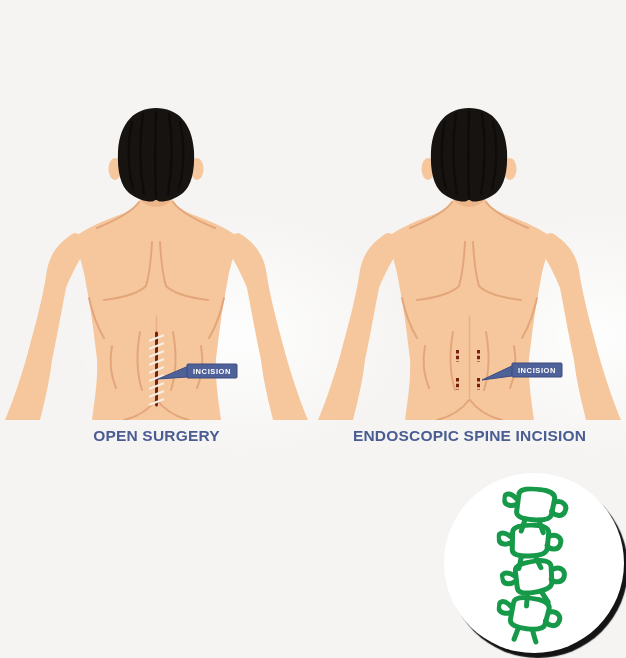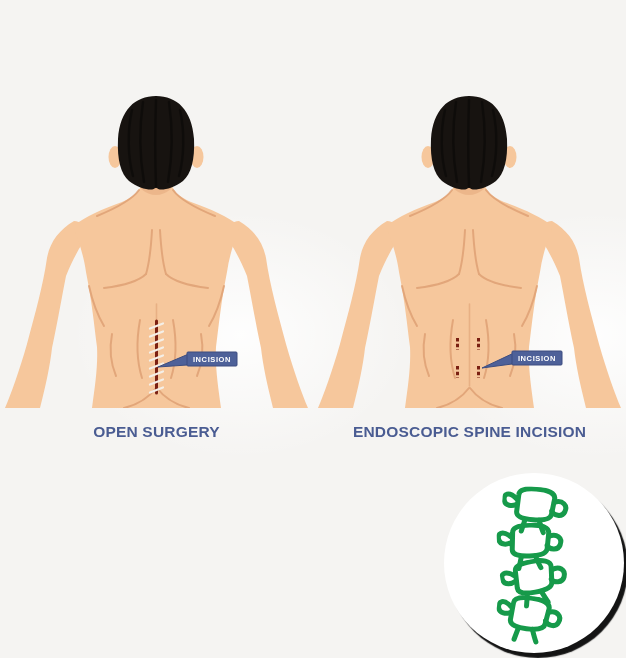--- a/index.html
+++ b/index.html
@@ -8,24 +8,24 @@
     --label-border:#3c4d80; --label-text:#ffffff; --caption-text:#4a5c92;
     --vertebra-green:#169a4a; --circle-bg:#ffffff; --circle-shadow:#141414;
   }
   html,body{margin:0;padding:0;}
   body{font-family:"Liberation Sans","DejaVu Sans",sans-serif;}
   .canvas{position:relative;width:626px;height:658px;background:var(--page-bg,#f5f4f2);overflow:hidden;}
   .glow{position:absolute;border-radius:50%;pointer-events:none;
         background:radial-gradient(closest-side,rgba(255,255,255,.9),rgba(255,255,255,0));}
   .glow-1{left:70px;top:210px;width:340px;height:250px;}
   .glow-2{left:430px;top:210px;width:330px;height:250px;}
-  .figure-col{position:absolute;top:4px;width:313px;height:440px;}
+  .figure-col{position:absolute;top:16px;width:313px;height:440px;}
   .figure-col.left{left:0;} .figure-col.right{left:313px;}
   .figure-col svg{display:block;}
-  .caption{margin-top:15px;text-align:center;font-size:15.5px;font-weight:700;
+  .caption{margin-top:7px;text-align:center;font-size:15.5px;font-weight:700;
            color:var(--caption-text,#4a5c92);letter-spacing:.2px;}
   .flag-text{font-family:"Liberation Sans",sans-serif;font-size:7.5px;font-weight:700;
              letter-spacing:.6px;fill:var(--label-text,#fff);}
   .spine-badge{position:absolute;left:444px;top:473px;width:180px;height:180px;border-radius:50%;
                background:var(--circle-bg,#fff);
                box-shadow:4px 5px 1px var(--circle-shadow,#141414);}
   .defs-holder{position:absolute;width:0;height:0;overflow:hidden;}
 </style>
 </head>
 <body>

